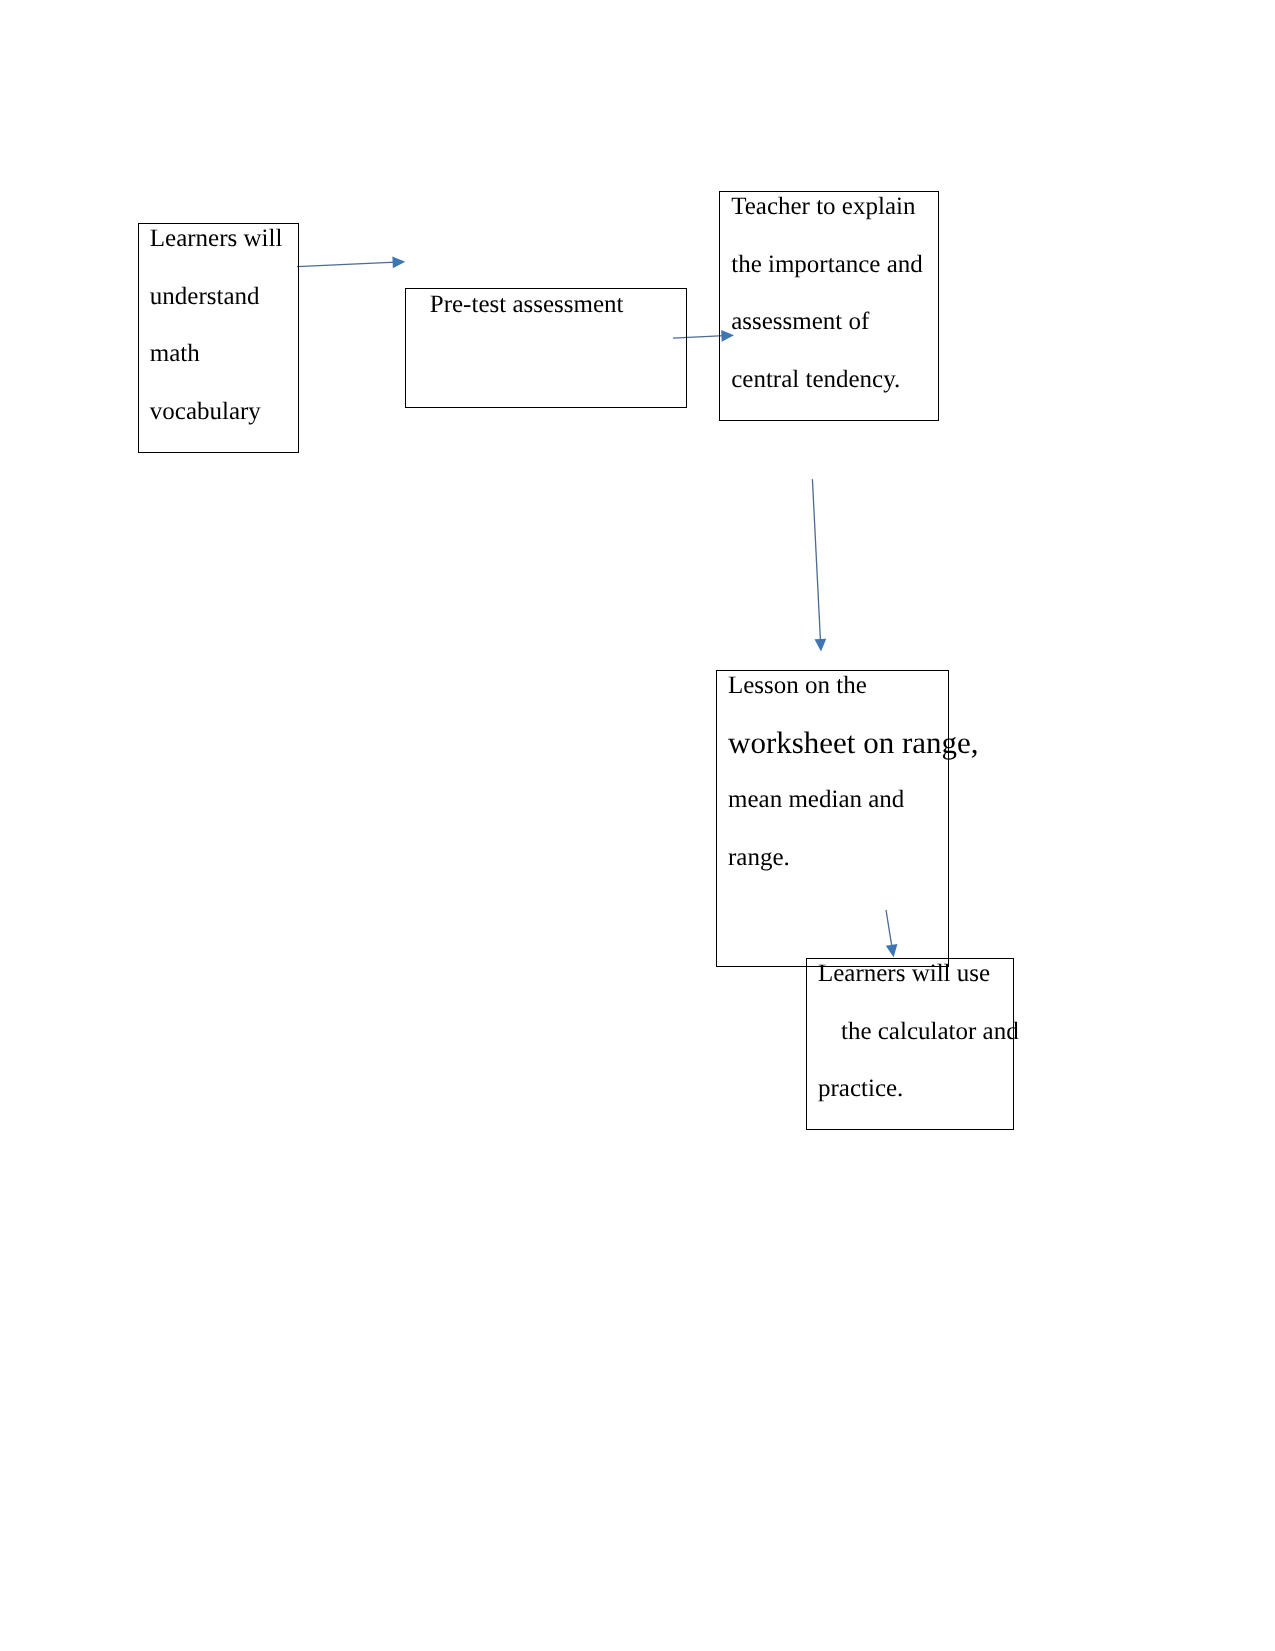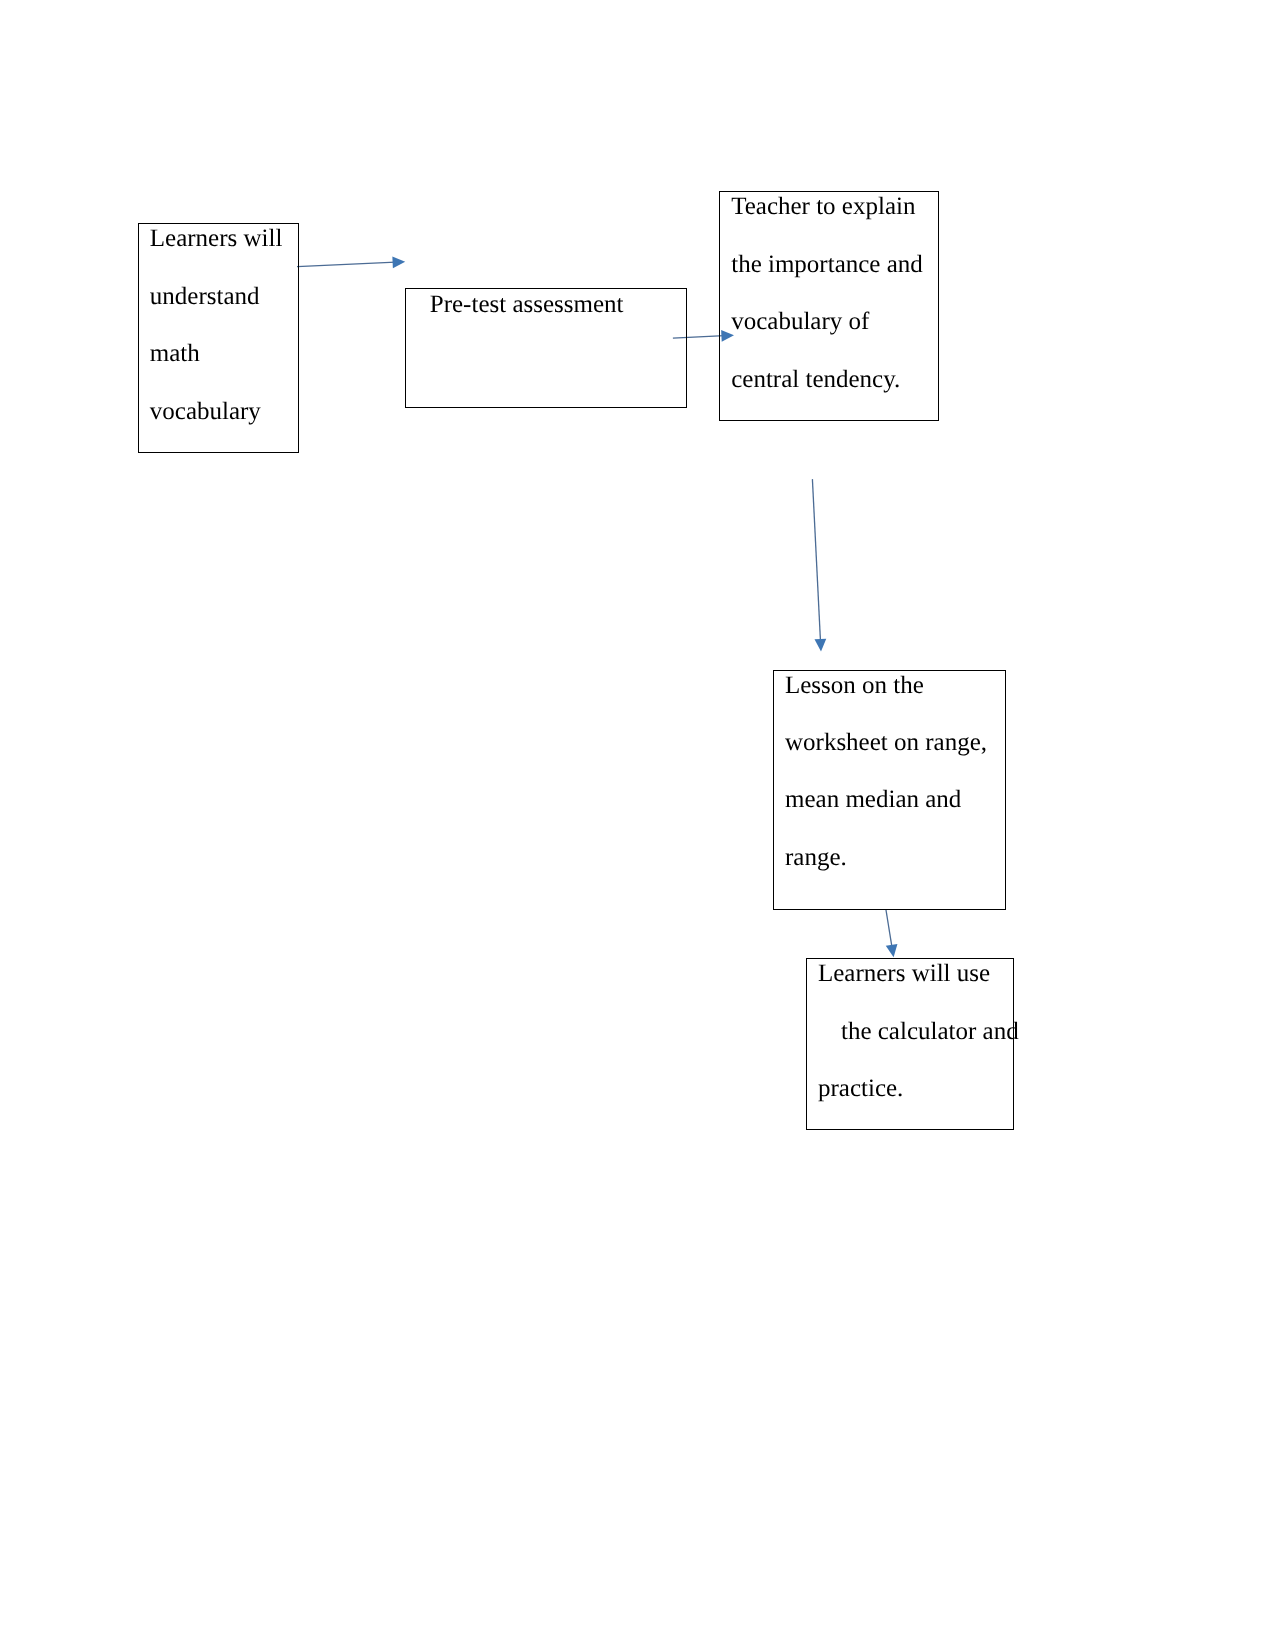--- a/index.html
+++ b/index.html
@@ -110,30 +110,30 @@
       <div class="flow-node-text" style="left: 25.1px; top: -12.0351px; color: rgb(0, 0, 0);">
         <span class="flow-node-line" style="font-size: 25px; line-height: 57.4px;">Pre-test assessment</span>
       </div>
     </div>
 
     <div class="flow-node" style="left: 718.8px; top: 190.8px; width: 220.5px; height: 230.5px;">
       <div class="flow-node-frame" style="border-width: 1.5px; border-color: rgb(0, 0, 0);"></div>
       <div class="flow-node-text" style="left: 12.4px; top: -12.4351px; color: rgb(0, 0, 0);">
         <span class="flow-node-line" style="font-size: 25px; line-height: 57.4px;">Teacher to explain</span>
         <span class="flow-node-line" style="font-size: 25px; line-height: 57.4px;">the importance and</span>
-        <span class="flow-node-line" style="font-size: 25px; line-height: 57.4px;">vocabulary of</span>
+        <span class="flow-node-line" style="font-size: 25px; line-height: 57.4px;">assessment of</span>
         <span class="flow-node-line" style="font-size: 25px; line-height: 57.4px;">central tendency.</span>
       </div>
     </div>
 
-    <div class="flow-node" style="left: 773px; top: 669.8px; width: 232.8px; height: 240px;">
+    <div class="flow-node" style="left: 716px; top: 669.8px; width: 232.8px; height: 297px;">
       <div class="flow-node-frame" style="border-width: 1.5px; border-color: rgb(0, 0, 0);"></div>
       <div class="flow-node-text" style="left: 12px; top: -13.1351px; color: rgb(0, 0, 0);">
         <span class="flow-node-line" style="font-size: 25px; line-height: 57.4px;">Lesson on the</span>
-        <span class="flow-node-line" style="font-size: 25px; line-height: 57.4px;">worksheet on range,</span>
+        <span class="flow-node-line" style="font-size: 31px; line-height: 57.4px;">worksheet on range,</span>
         <span class="flow-node-line" style="font-size: 25px; line-height: 57.4px;">mean median and</span>
         <span class="flow-node-line" style="font-size: 25px; line-height: 57.4px;">range.</span>
       </div>
     </div>
 
     <div class="flow-node" style="left: 805.8px; top: 957.8px; width: 207.8px; height: 172.5px;">
       <div class="flow-node-frame" style="border-width: 1.5px; border-color: rgb(0, 0, 0);"></div>
       <div class="flow-node-text" style="left: 12.2px; top: -12.3351px; color: rgb(0, 0, 0);">
         <span class="flow-node-line" style="font-size: 25px; line-height: 57.4px;">Learners will use</span>
         <span class="flow-node-line" style="font-size: 25px; line-height: 57.4px; margin-left: 23px;">the calculator and</span>

